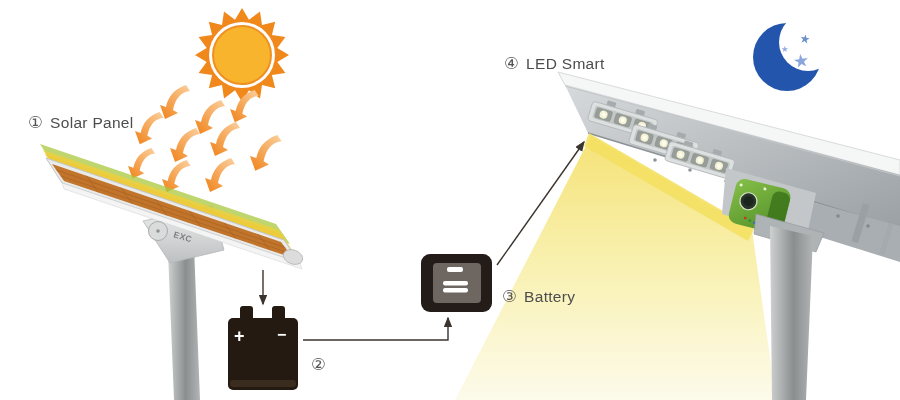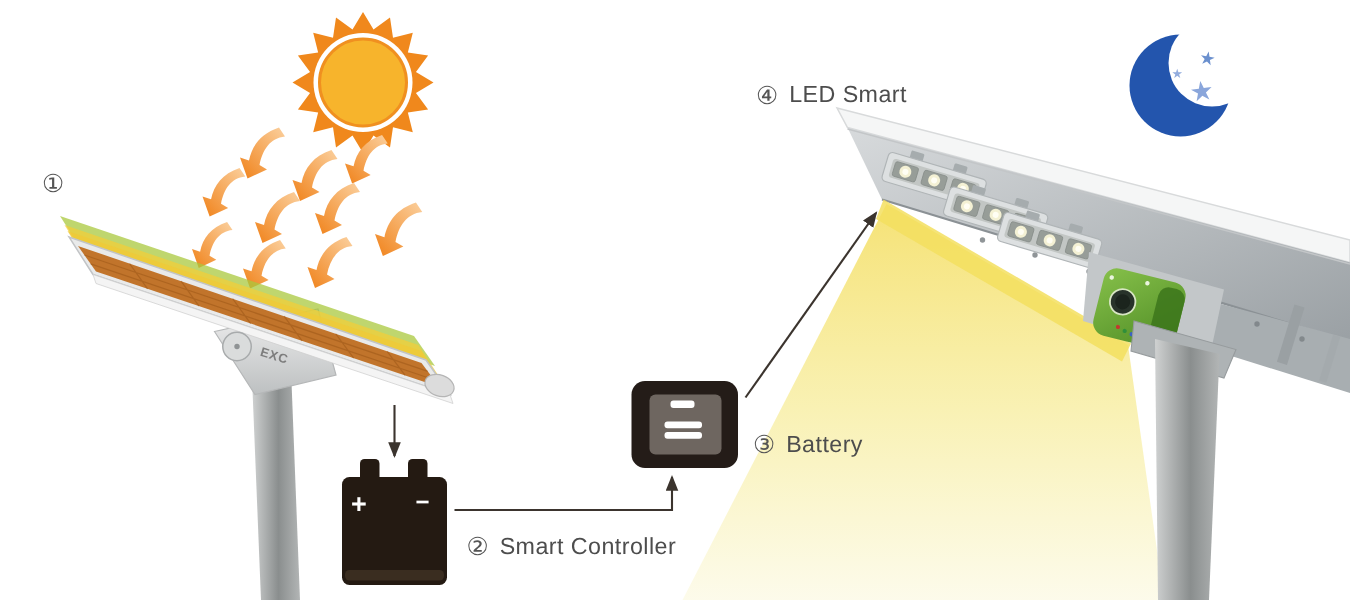--- a/index.html
+++ b/index.html
@@ -213,24 +213,24 @@
     <circle cx="787" cy="57" r="34" fill="#2355AD"></circle>
     <circle cx="808" cy="42" r="29" fill="#ffffff"></circle>
     <text transform="translate(799,42) rotate(10)" font-size="12" fill="#6B90CE">★</text>
     <text transform="translate(781,52)" font-size="8.5" fill="#93ADDE">★</text>
     <text transform="translate(794,68) rotate(-8)" font-size="18" fill="#8AA6DB">★</text>
   </g>
 </svg>
 
 <div class="lbl" style="left:28px;top:113px">
   <span class="num">①</span>
+  <span>Solar Panel</span>
 </div>
 <div class="lbl" style="left:311px;top:355px">
   <span class="num">②</span>
-  <span>Smart Controller</span>
 </div>
 <div class="lbl" style="left:502px;top:287px">
   <span class="num">③</span>
   <span>Battery</span>
 </div>
 <div class="lbl" style="left:504px;top:54px">
   <span class="num">④</span>
   <span>LED Smart</span>
 </div>
 

